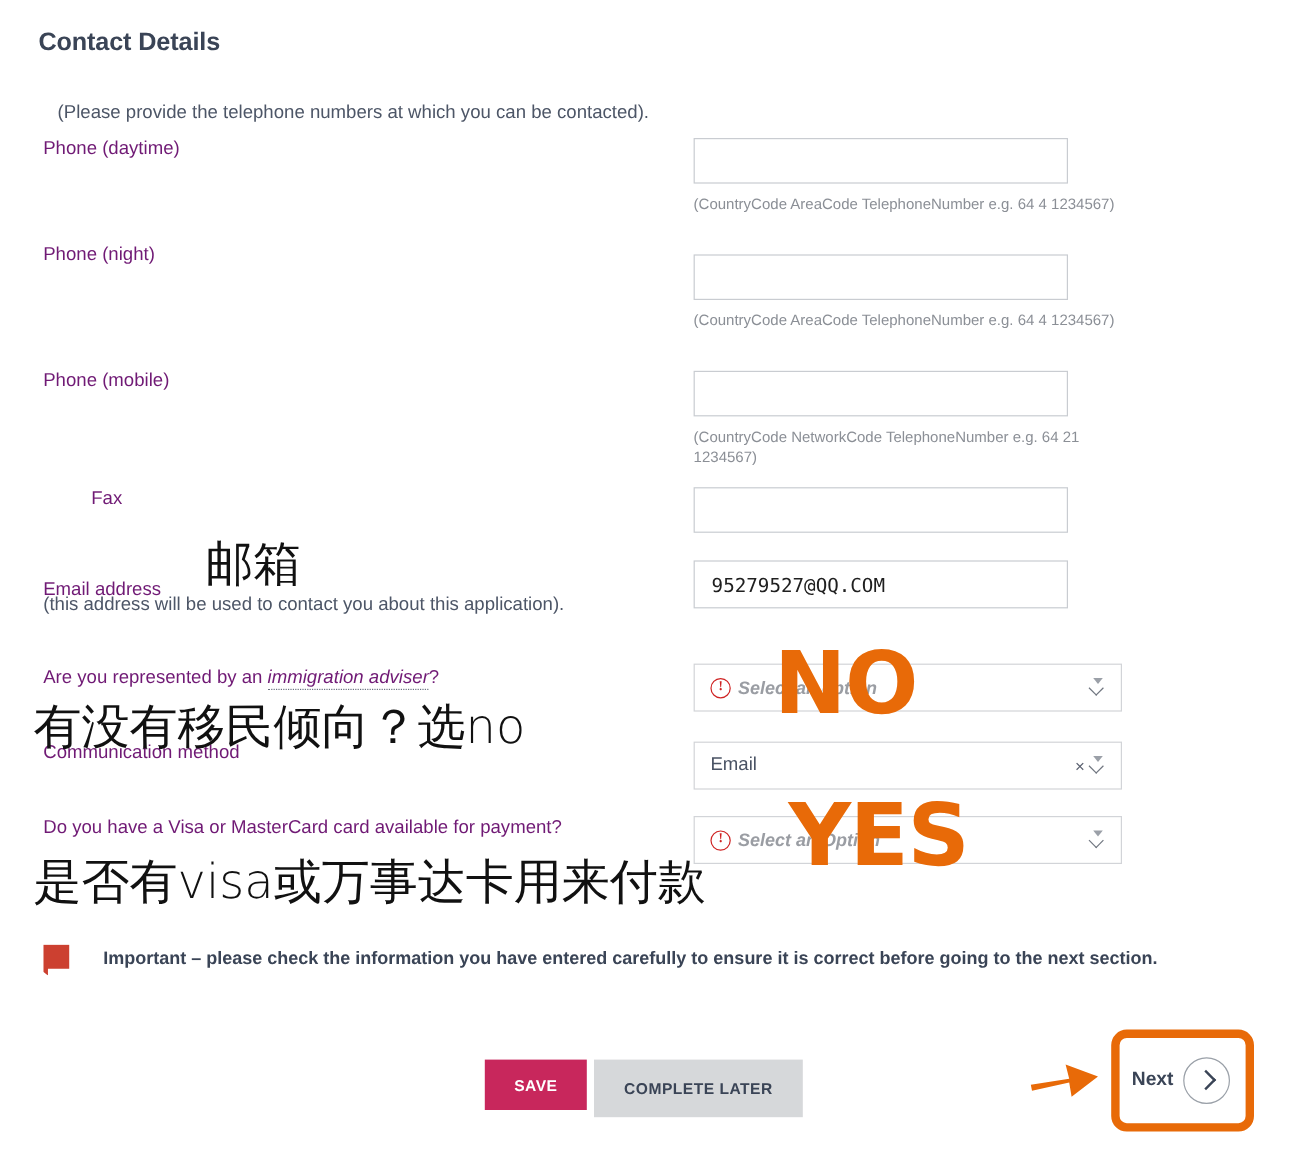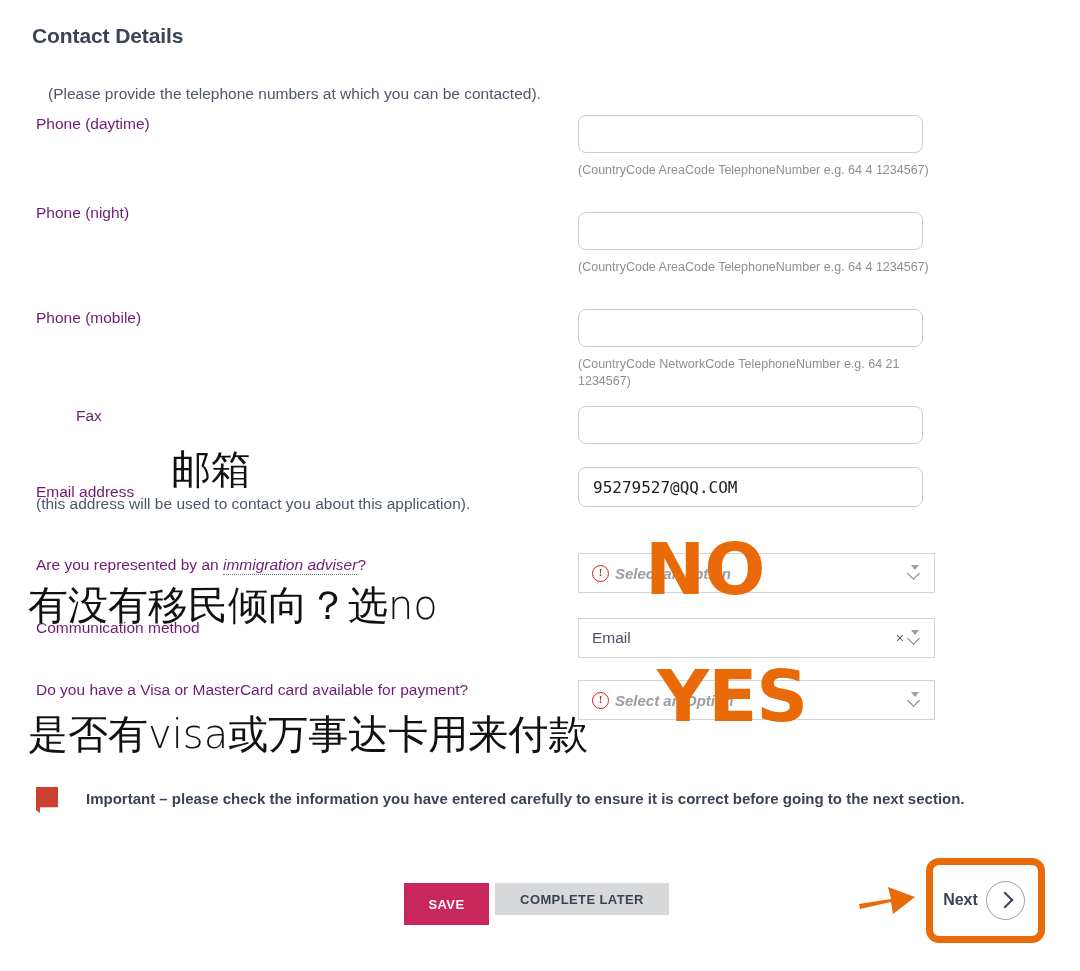--- a/index.html
+++ b/index.html
@@ -51,31 +51,31 @@
     position: absolute;
     left: 36px;
     font-size: 15.5px;
     color: #4d5667;
     width: 480px;
     line-height: 21px;
   }
   .text-input {
     position: absolute;
     left: 578px;
-    width: 345px;
+    width: 312px;
     height: 38px;
     box-sizing: border-box;
     border: 1px solid #c9ccd1;
     background: #ffffff;
     font-family: "DejaVu Sans Mono", "Liberation Mono", monospace;
     font-size: 16px;
     color: #202020;
     padding: 0 14px;
     outline: none;
-    border-radius: 8px;
+    border-radius: 0;
   }
   .hint {
     position: absolute;
     left: 578px;
     width: 370px;
     font-size: 12.5px;
     color: #8b8f96;
     line-height: 17px;
   }
 
@@ -202,21 +202,21 @@
     justify-content: center;
     border: none;
     cursor: pointer;
     font-family: inherit;
   }
   .btn-later {
     position: absolute;
     left: 495px;
     top: 883px;
     width: 174px;
-    height: 32px;
+    height: 48px;
     background: #d6d8da;
     color: #3a4456;
     font-size: 13px;
     font-weight: bold;
     letter-spacing: 0.4px;
     display: flex;
     align-items: center;
     justify-content: center;
     border: none;
     cursor: pointer;

